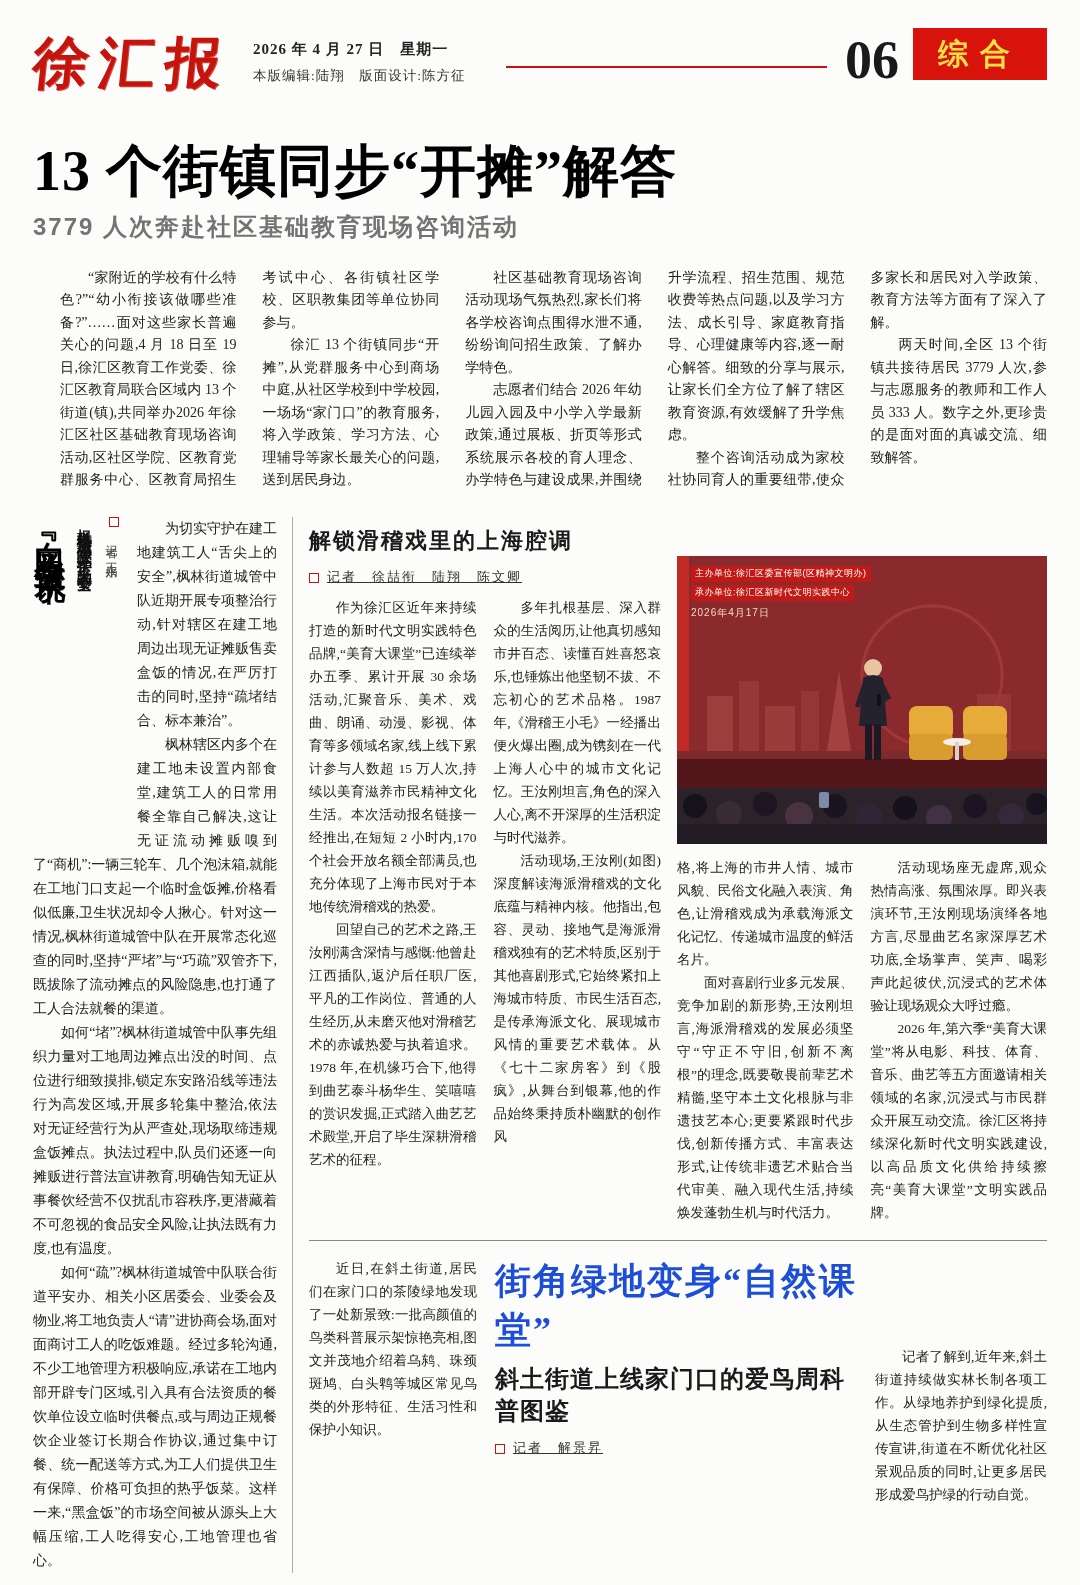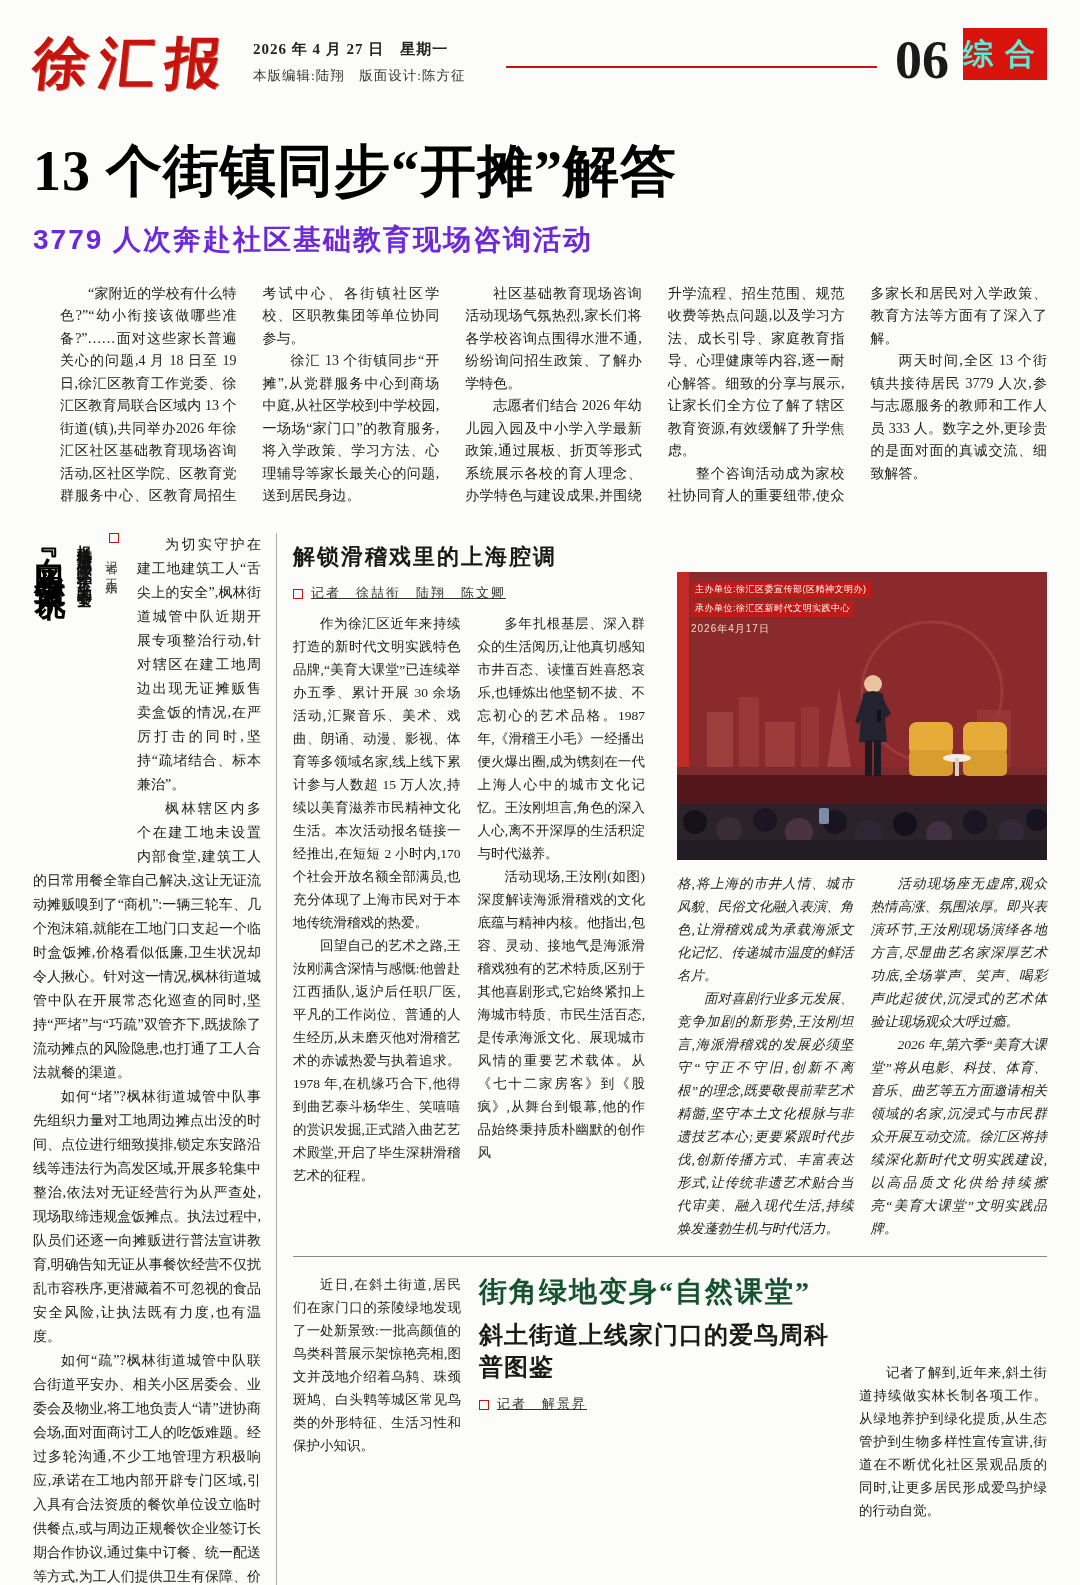--- a/index.html
+++ b/index.html
@@ -14,28 +14,28 @@
     font-size:56px; font-weight:900; color:#c5140e; line-height:70px;
     transform:skewX(-6deg); letter-spacing:10px; white-space:nowrap;
     font-family:"Liberation Serif",serif; text-shadow:1px 1px 0 #d84a40;
   }
   .mast-info { margin-left:22px; padding-top:12px; }
   .date-line { font-size:15px; font-weight:bold; color:#222; letter-spacing:1px; }
   .editor-line { font-size:13.5px; color:#333; margin-top:8px; letter-spacing:1px; }
   .mast-rule { flex:1; height:2px; background:#c5140e; margin:38px 18px 0 40px; }
   .page-num { font-size:54px; font-weight:900; line-height:64px; font-family:"Liberation Serif",serif; }
   .section-badge {
-    background:#d8130c; color:#5eead4; font-family:"Liberation Sans",sans-serif;
-    font-weight:bold; font-size:30px; padding:11px 0; margin-left:14px;
+    background:#d8130c; color:#fde047; font-family:"Liberation Sans",sans-serif;
+    font-weight:bold; font-size:30px; padding:11px 25px; margin-left:14px;
     letter-spacing:12px; line-height:1; white-space:nowrap;
   }
   
   .lead { margin-top:34px; }
   .lead-headline { font-size:56px; font-weight:900; letter-spacing:1px; line-height:1.12; color:#000; }
-  .lead-subhead { font-family:"Liberation Sans",sans-serif; font-size:28px; font-weight:bold; margin-top:18px; letter-spacing:2px; color:#6d28d9; }
+  .lead-subhead { font-family:"Liberation Sans",sans-serif; font-size:24px; font-weight:bold; margin-top:8px; letter-spacing:2px; color:#737373; }
   .lead-body {
     margin-top:24px; column-count:5; column-gap:26px; height:228px;
     font-size:14px; line-height:22.5px; text-align:justify; overflow:hidden; color:#222;margin-left:27px;
   }
   .lead-body p { text-indent:2em; }
   
   .main-row { display:flex; margin-top:22px; }
   .left-art { width:282px; padding-right:15px; border-right:1px solid #aaa; }
   .right-col { flex:1; padding-left:16px; }
   
@@ -58,37 +58,37 @@
   .left-body p { text-indent:2em; }
   
   .f-headline { font-size:43px; font-weight:900; letter-spacing:3px; color:#000; }
   .f-subhead { font-family:"Liberation Sans",sans-serif; font-size:22px; font-weight:bold; margin-top:9px; letter-spacing:2px; }
   .byline { font-size:13px; color:#333; margin:12px 0 10px 0; letter-spacing:2px;text-decoration:underline; }
   .byline .red-sq { margin-right:8px; }
   .f-main { display:flex; }
   .f-left { width:352px; }
   .f-cols { column-count:2; column-gap:17px; font-size:13.5px; line-height:23px; text-align:justify; color:#222; }
   .f-cols p { text-indent:2em; }
-  .f-right { width:370px; margin-left:32px; }
+  .f-right { width:370px; margin-left:16px; }
   .photo { width:370px; height:288px; position:relative; overflow:hidden; background:#7d2327; }
   .photo svg { display:block; }
   .photo-overlay { position:absolute; top:10px; left:14px; }
   .ov-line { display:table; background:rgba(196,24,20,.9); color:#fff; font-size:9px;
     font-family:"Liberation Sans",sans-serif; padding:1.5px 4px; margin-bottom:3px; letter-spacing:.5px; }
   .ov-date { color:#f4d9c4; font-size:10px; font-family:"Liberation Sans",sans-serif; margin-top:5px; letter-spacing:1px; }
   .f-cols2 { margin-top:12px; column-count:2; column-gap:17px; font-size:13.5px; line-height:23px; text-align:justify; color:#222; }
-  .f-cols2 p { text-indent:2em;font-style:italic; }
+  .f-cols2 p { text-indent:2em; }
   .no-indent { text-indent:0 !important; }
   
   .bottom-art { border-top:1px solid #888; margin-top:16px; padding-top:16px; display:flex; }
   .b-col { font-size:13.5px; line-height:23px; text-align:justify; color:#222; }
   .b-col p { text-indent:2em; }
   .b-col1 { width:168px; }
   .b-mid { width:362px; margin-left:18px; }
-  .b-headline { font-size:28px; font-weight:900; letter-spacing:2px; color:#14532d; }
+  .b-headline { font-size:36px; font-weight:900; letter-spacing:2px; color:#1d4ed8; }
   .b-subhead { font-family:"Liberation Sans",sans-serif; font-size:24px; font-weight:bold; margin-top:8px; letter-spacing:1px; }
   .b-col4 { flex:1; margin-left:18px; padding-top:88px; }
 </style>
 </head>
 <body>
 
 <div class="page">
 
   <div class="masthead">
     <div class="paper-name">徐汇报</div>

